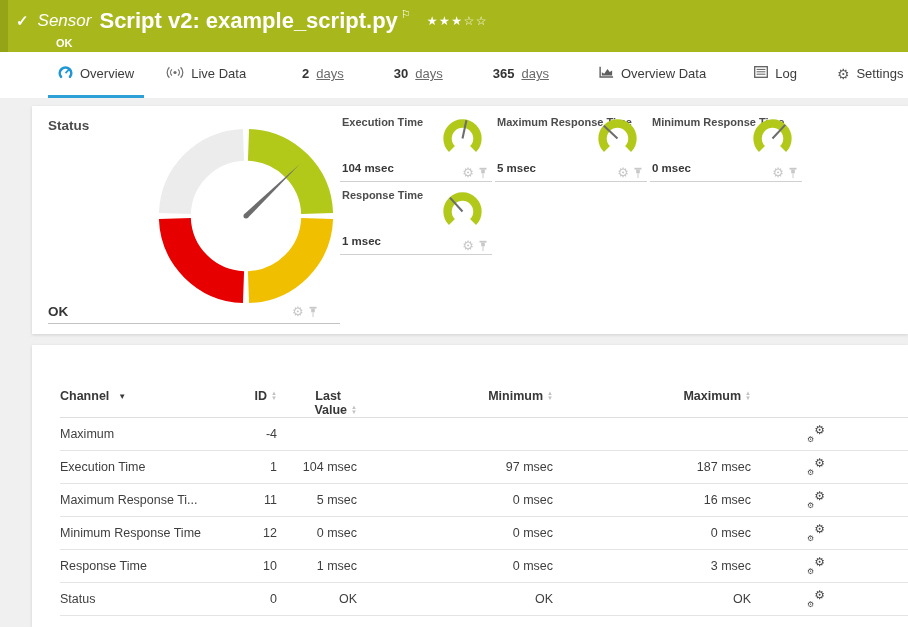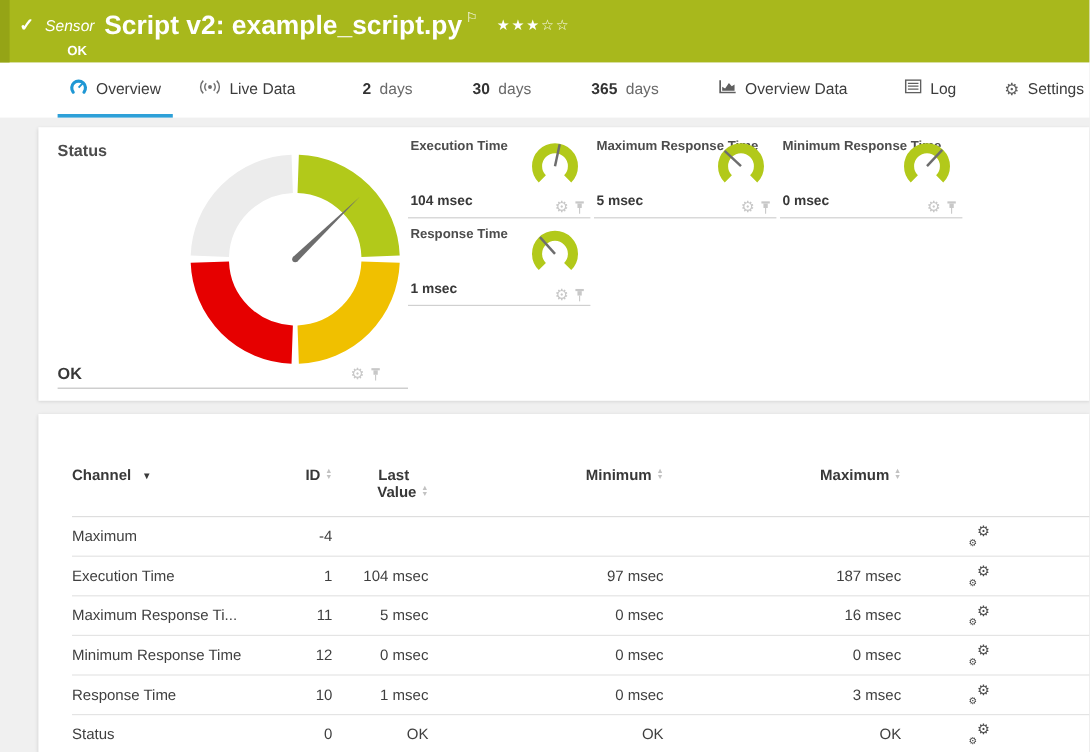--- a/index.html
+++ b/index.html
@@ -8,32 +8,32 @@
     background:#f0f0f0;
     font-family:"Liberation Sans", sans-serif;
     overflow:hidden;
     color:#3c3c3c;
   }
   
   .topbar { position:relative; height:52px; background:#a8b81c; color:#fff; }
   .topbar-stripe { position:absolute; left:0; top:0; bottom:0; width:8px; background:#95a416; }
   .topbar-line1 { display:flex; align-items:center; padding:8px 0 0 16px; }
   .check { font-size:15px; font-weight:bold; margin-right:9px; }
-  .kind { font-style:italic; font-size:13px; margin-right:8px; }
+  .kind { font-style:italic; font-size:17px; margin-right:8px; }
   .sensor-title { font-weight:bold; font-size:22px; }
   .flag { font-size:11px; align-self:flex-start; margin:0 0 0 3px; }
   .stars { margin-left:16px; font-size:12px; letter-spacing:1.5px; }
   .stars .empty { opacity:.95; }
   .topbar-line2 { padding-left:56px; margin-top:3px; font-size:11px; font-weight:bold; }
   
   .tabs { height:46px; background:#fff; display:flex; align-items:stretch; padding-left:48px; font-size:13px; }
   .tab { display:flex; align-items:center; gap:7px; padding:0 10px; border-bottom:3px solid transparent; cursor:pointer; white-space:nowrap; color:#3c3c3c; }
   .tab.active { border-bottom-color:#2da0d8; }
   .tab .num { font-weight:bold; color:#333; }
-  .tab .dim { color:#6a6a6a; }
+  .tab .dim { color:#6a6a6a;text-decoration:underline; }
   .glyph-icon { color:#5f5f5f; font-size:14px; line-height:1; }
   
   .panel { background:#fff; margin-left:32px; width:876px; box-shadow:0 1px 3px rgba(0,0,0,.13); }
   .panel-gauges { position:relative; height:228px; margin-top:8px; }
   .panel-table { height:282px; margin-top:11px; padding:44px 0 0 28px; }
   
   .status-title { position:absolute; left:16px; top:12px; font-size:13.5px; font-weight:bold; color:#4c4c4c; }
   .donut { position:absolute; left:122px; top:18px; }
   .status-value { position:absolute; left:16px; top:198px; font-size:13.5px; font-weight:bold; color:#383838; }
   .status-underline { position:absolute; left:16px; top:217px; width:292px; border-top:1px solid #c2c2c2; }
@@ -44,21 +44,21 @@
   .mini { position:absolute; width:152px; height:70px; border-bottom:1px solid #d0d0d0; }
   .mini-title { position:absolute; left:2px; top:4px; font-size:11px; font-weight:bold; color:#4c4c4c; }
   .mini-value { position:absolute; left:2px; bottom:7px; font-size:11.5px; font-weight:bold; color:#383838; }
   .mini-svg { position:absolute; right:6px; top:5px; }
   .mini-icons { position:absolute; right:4px; bottom:2px; }
   #mini-exec { left:308px; top:6px; }
   #mini-max  { left:463px; top:6px; }
   #mini-min  { left:618px; top:6px; }
   #mini-resp { left:308px; top:79px; }
   
-  .thead { display:flex; align-items:flex-start; padding-bottom:13px; border-bottom:1px solid #dedede;
+  .thead { display:flex; align-items:flex-start; border-bottom:1px solid #dedede;
            font-weight:bold; font-size:12.5px; color:#383838; }
   .trow { display:flex; align-items:center; height:33px; border-bottom:1px solid #e4e4e4; font-size:12.5px; color:#3f3f3f; }
   .c-channel { width:175px; text-align:left; }
   .c-id { width:42px; text-align:right; }
   .c-last { width:80px; text-align:right; }
   .c-min { width:196px; text-align:right; }
   .c-max { width:198px; text-align:right; }
   .c-edit { width:130px; display:flex; justify-content:center; }
   .hcell { display:flex; align-items:center; gap:4px; }
   .hcell.right { justify-content:flex-end; }

